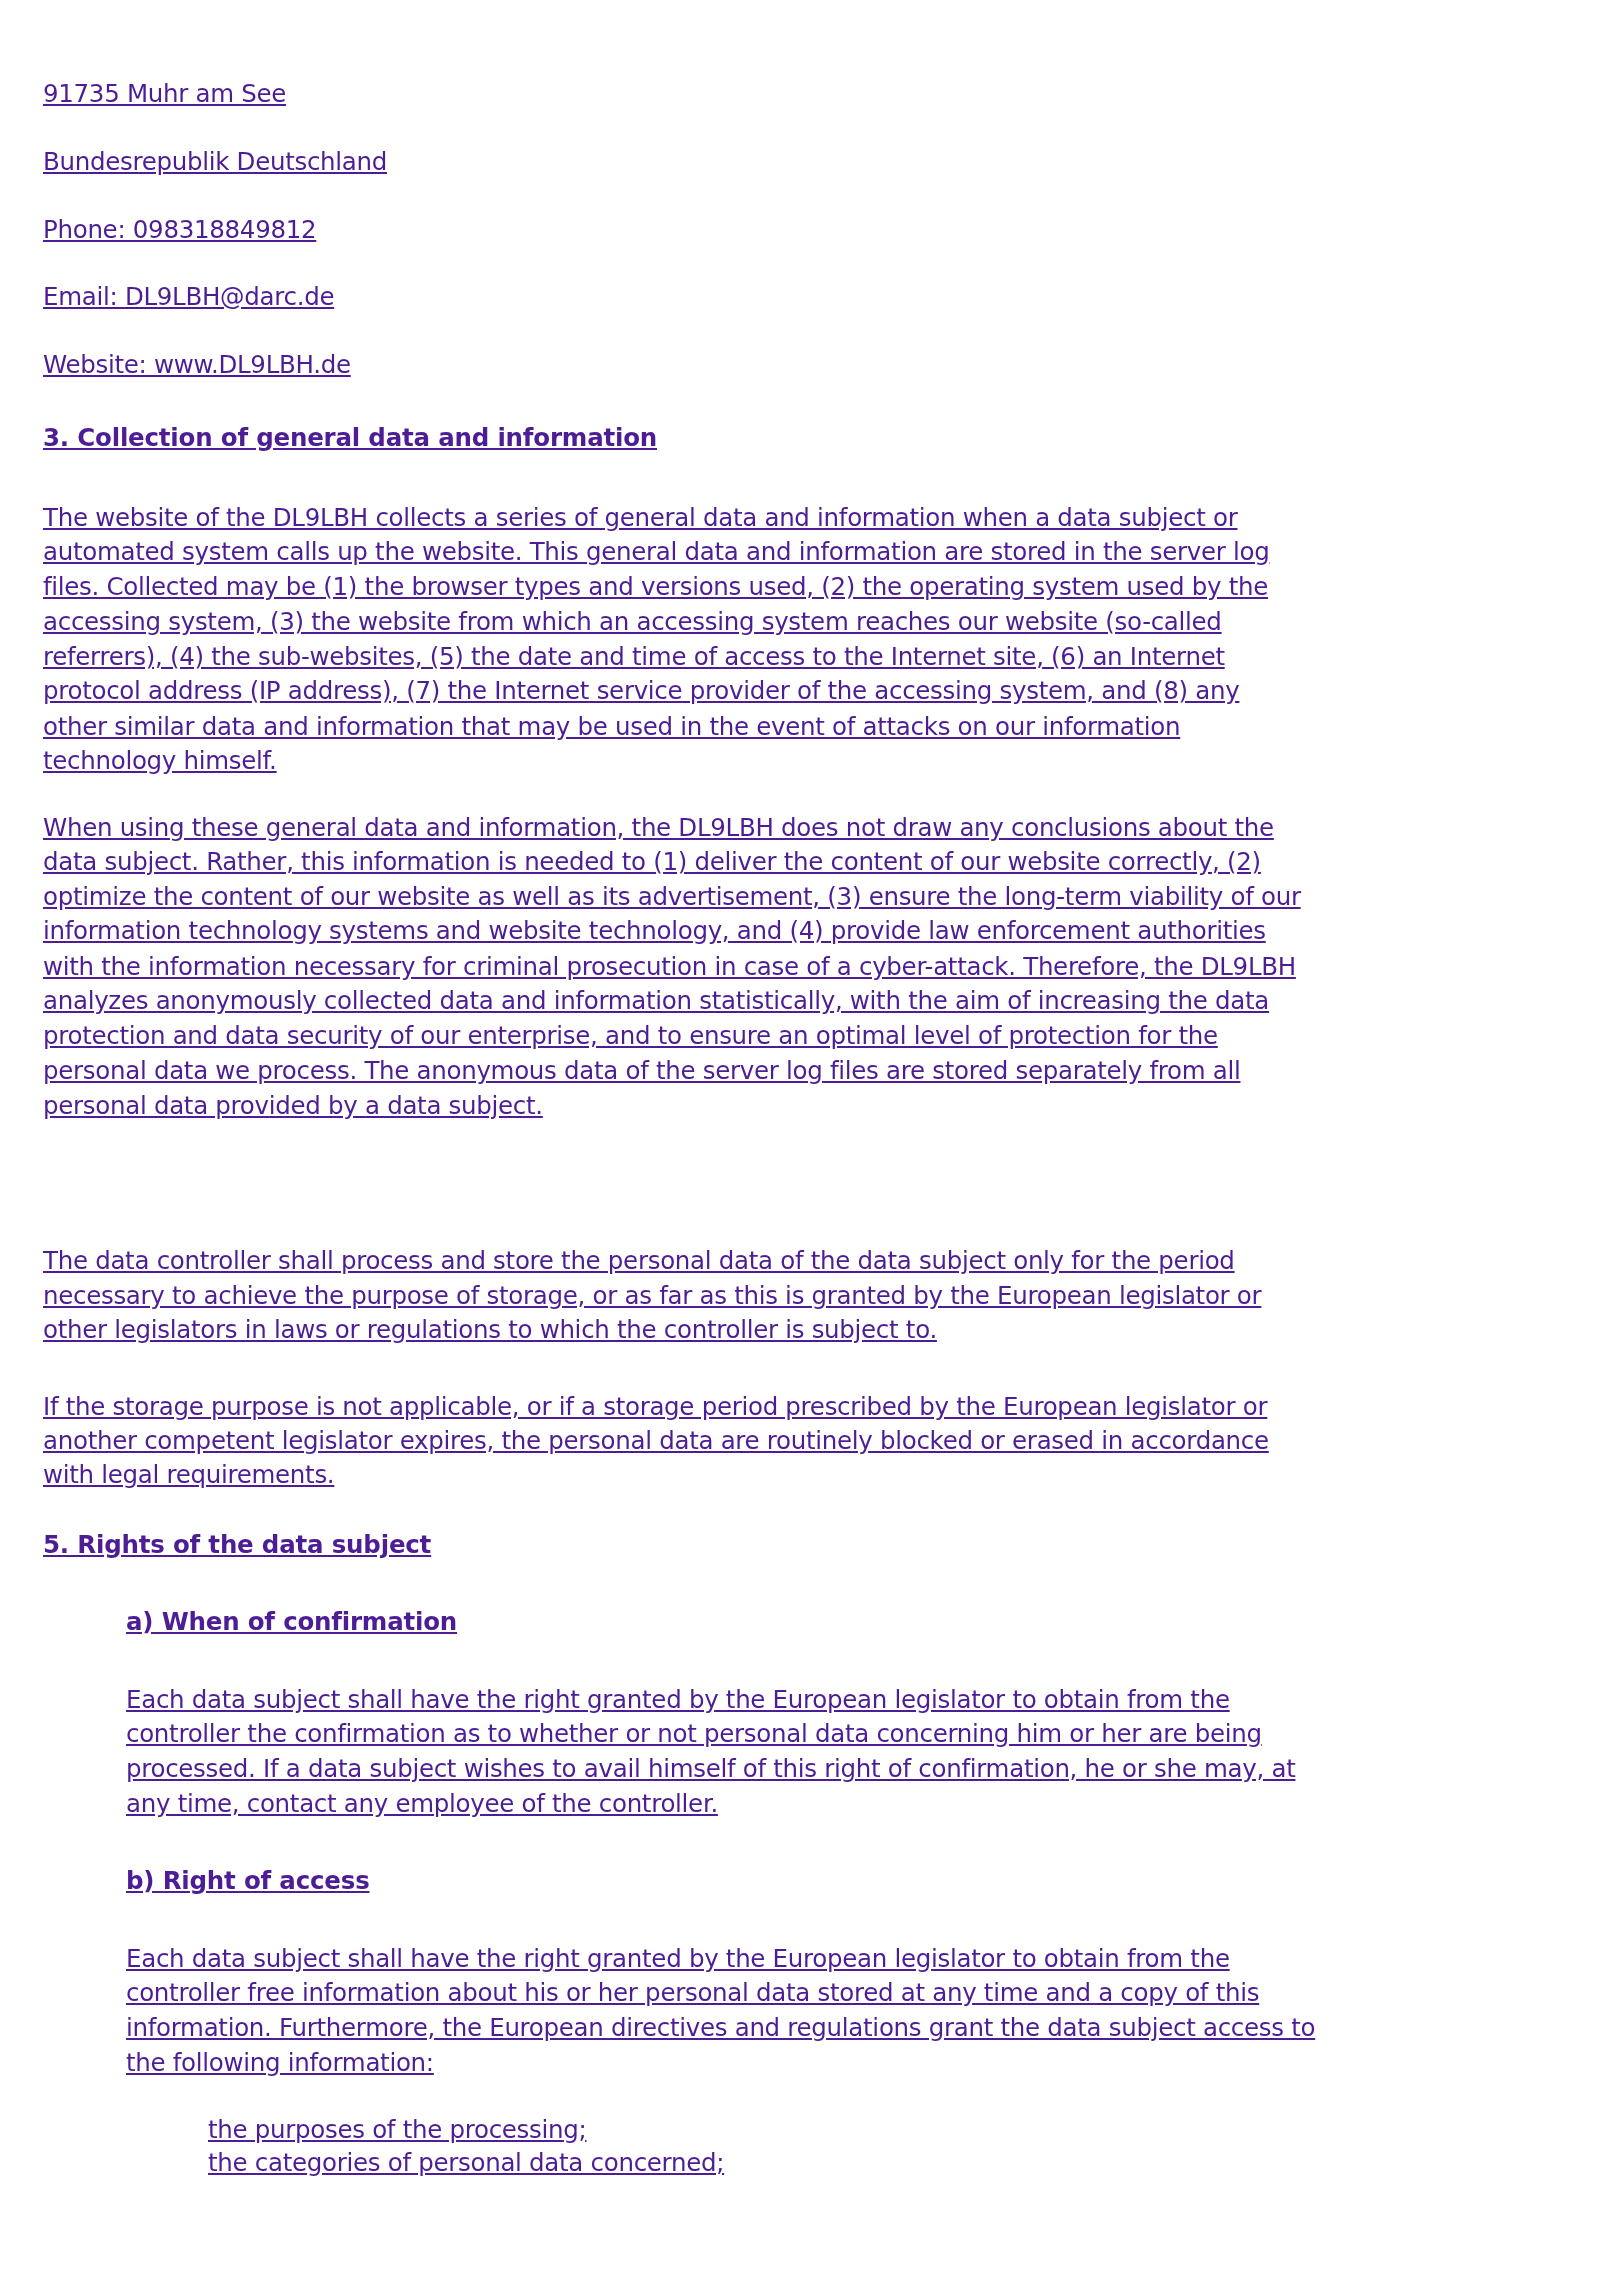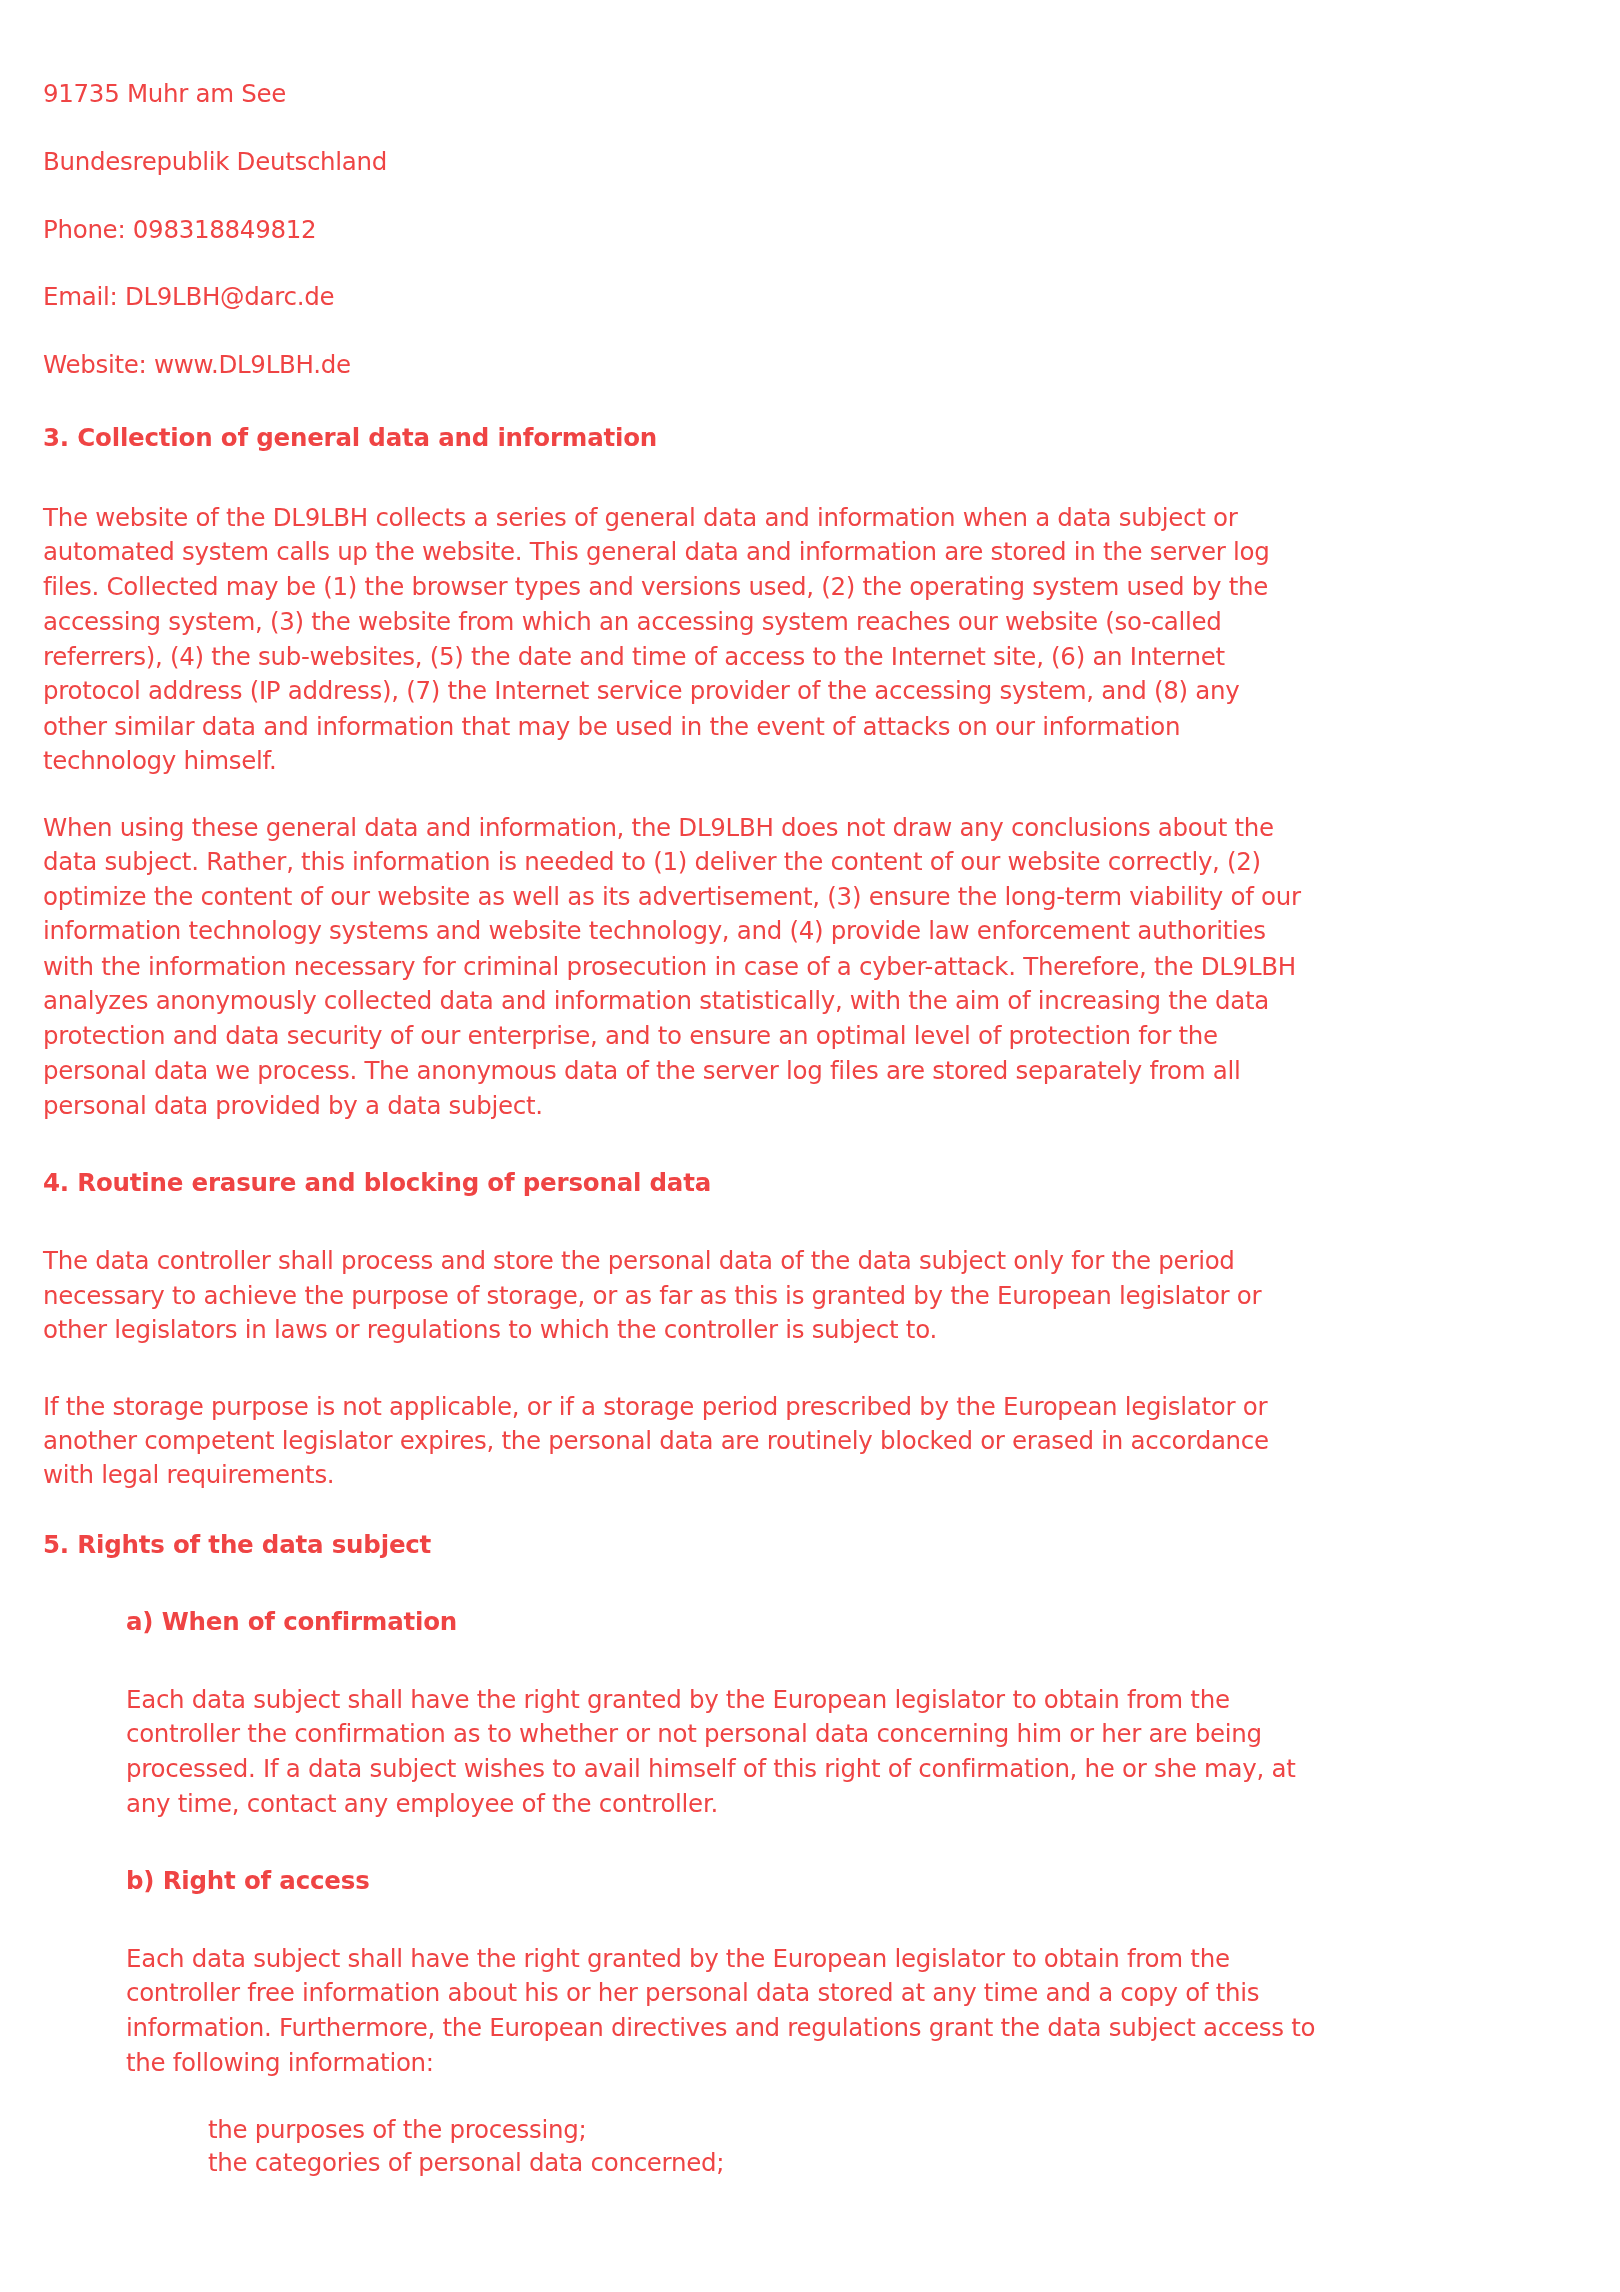--- a/index.html
+++ b/index.html
@@ -1,19 +1,19 @@
 <!DOCTYPE html>
 <html><head>
 <meta charset="utf-8">
 <style>
   html, body { margin: 0; padding: 0; background: #ffffff; }
   body { width: 1620px; height: 2293px; position: relative; overflow: hidden; }
   .page { position: absolute; left: 0; top: 0; width: 1620px; height: 2293px; background: #ffffff; color: #000000;
           font-family: "DejaVu Sans", sans-serif; }
-  .ln { position: absolute; white-space: nowrap; font-size: 24.5px; line-height: 29px; letter-spacing: -0.3px; color: #ef4444; }
+  .ln { position: absolute; white-space: nowrap; font-size: 24.5px; line-height: 29px; letter-spacing: -0.3px; color: #4c1d95; text-decoration: underline; }
   .h { font-weight: bold; font-size: 24.5px; letter-spacing: -0.2px; text-align: right; }
   .x0 { left: 43px; }
   .x1 { left: 126px; }
   .x2 { left: 208px; text-align: right; }
 </style>
 </head>
 <body>
 
 <div class="page">
 
@@ -41,21 +41,20 @@
     <div class="ln x0" style="top:847px">data subject. Rather, this information is needed to (1) deliver the content of our website correctly, (2)</div>
     <div class="ln x0" style="top:882px">optimize the content of our website as well as its advertisement, (3) ensure the long-term viability of our</div>
     <div class="ln x0" style="top:916px">information technology systems and website technology, and (4) provide law enforcement authorities</div>
     <div class="ln x0" style="top:952px">with the information necessary for criminal prosecution in case of a cyber-attack. Therefore, the DL9LBH</div>
     <div class="ln x0" style="top:986px">analyzes anonymously collected data and information statistically, with the aim of increasing the data</div>
     <div class="ln x0" style="top:1021px">protection and data security of our enterprise, and to ensure an optimal level of protection for the</div>
     <div class="ln x0" style="top:1056px">personal data we process. The anonymous data of the server log files are stored separately from all</div>
     <div class="ln x0" style="top:1091px">personal data provided by a data subject.</div>
   </div>
 
-  <div class="ln h x0" style="top:1168px">4. Routine erasure and blocking of personal data</div>
 
   <div>
     <div class="ln x0" style="top:1246px">The data controller shall process and store the personal data of the data subject only for the period</div>
     <div class="ln x0" style="top:1281px">necessary to achieve the purpose of storage, or as far as this is granted by the European legislator or</div>
     <div class="ln x0" style="top:1315px">other legislators in laws or regulations to which the controller is subject to.</div>
   </div>
 
   <div>
     <div class="ln x0" style="top:1392px">If the storage purpose is not applicable, or if a storage period prescribed by the European legislator or</div>
     <div class="ln x0" style="top:1426px">another competent legislator expires, the personal data are routinely blocked or erased in accordance</div>

